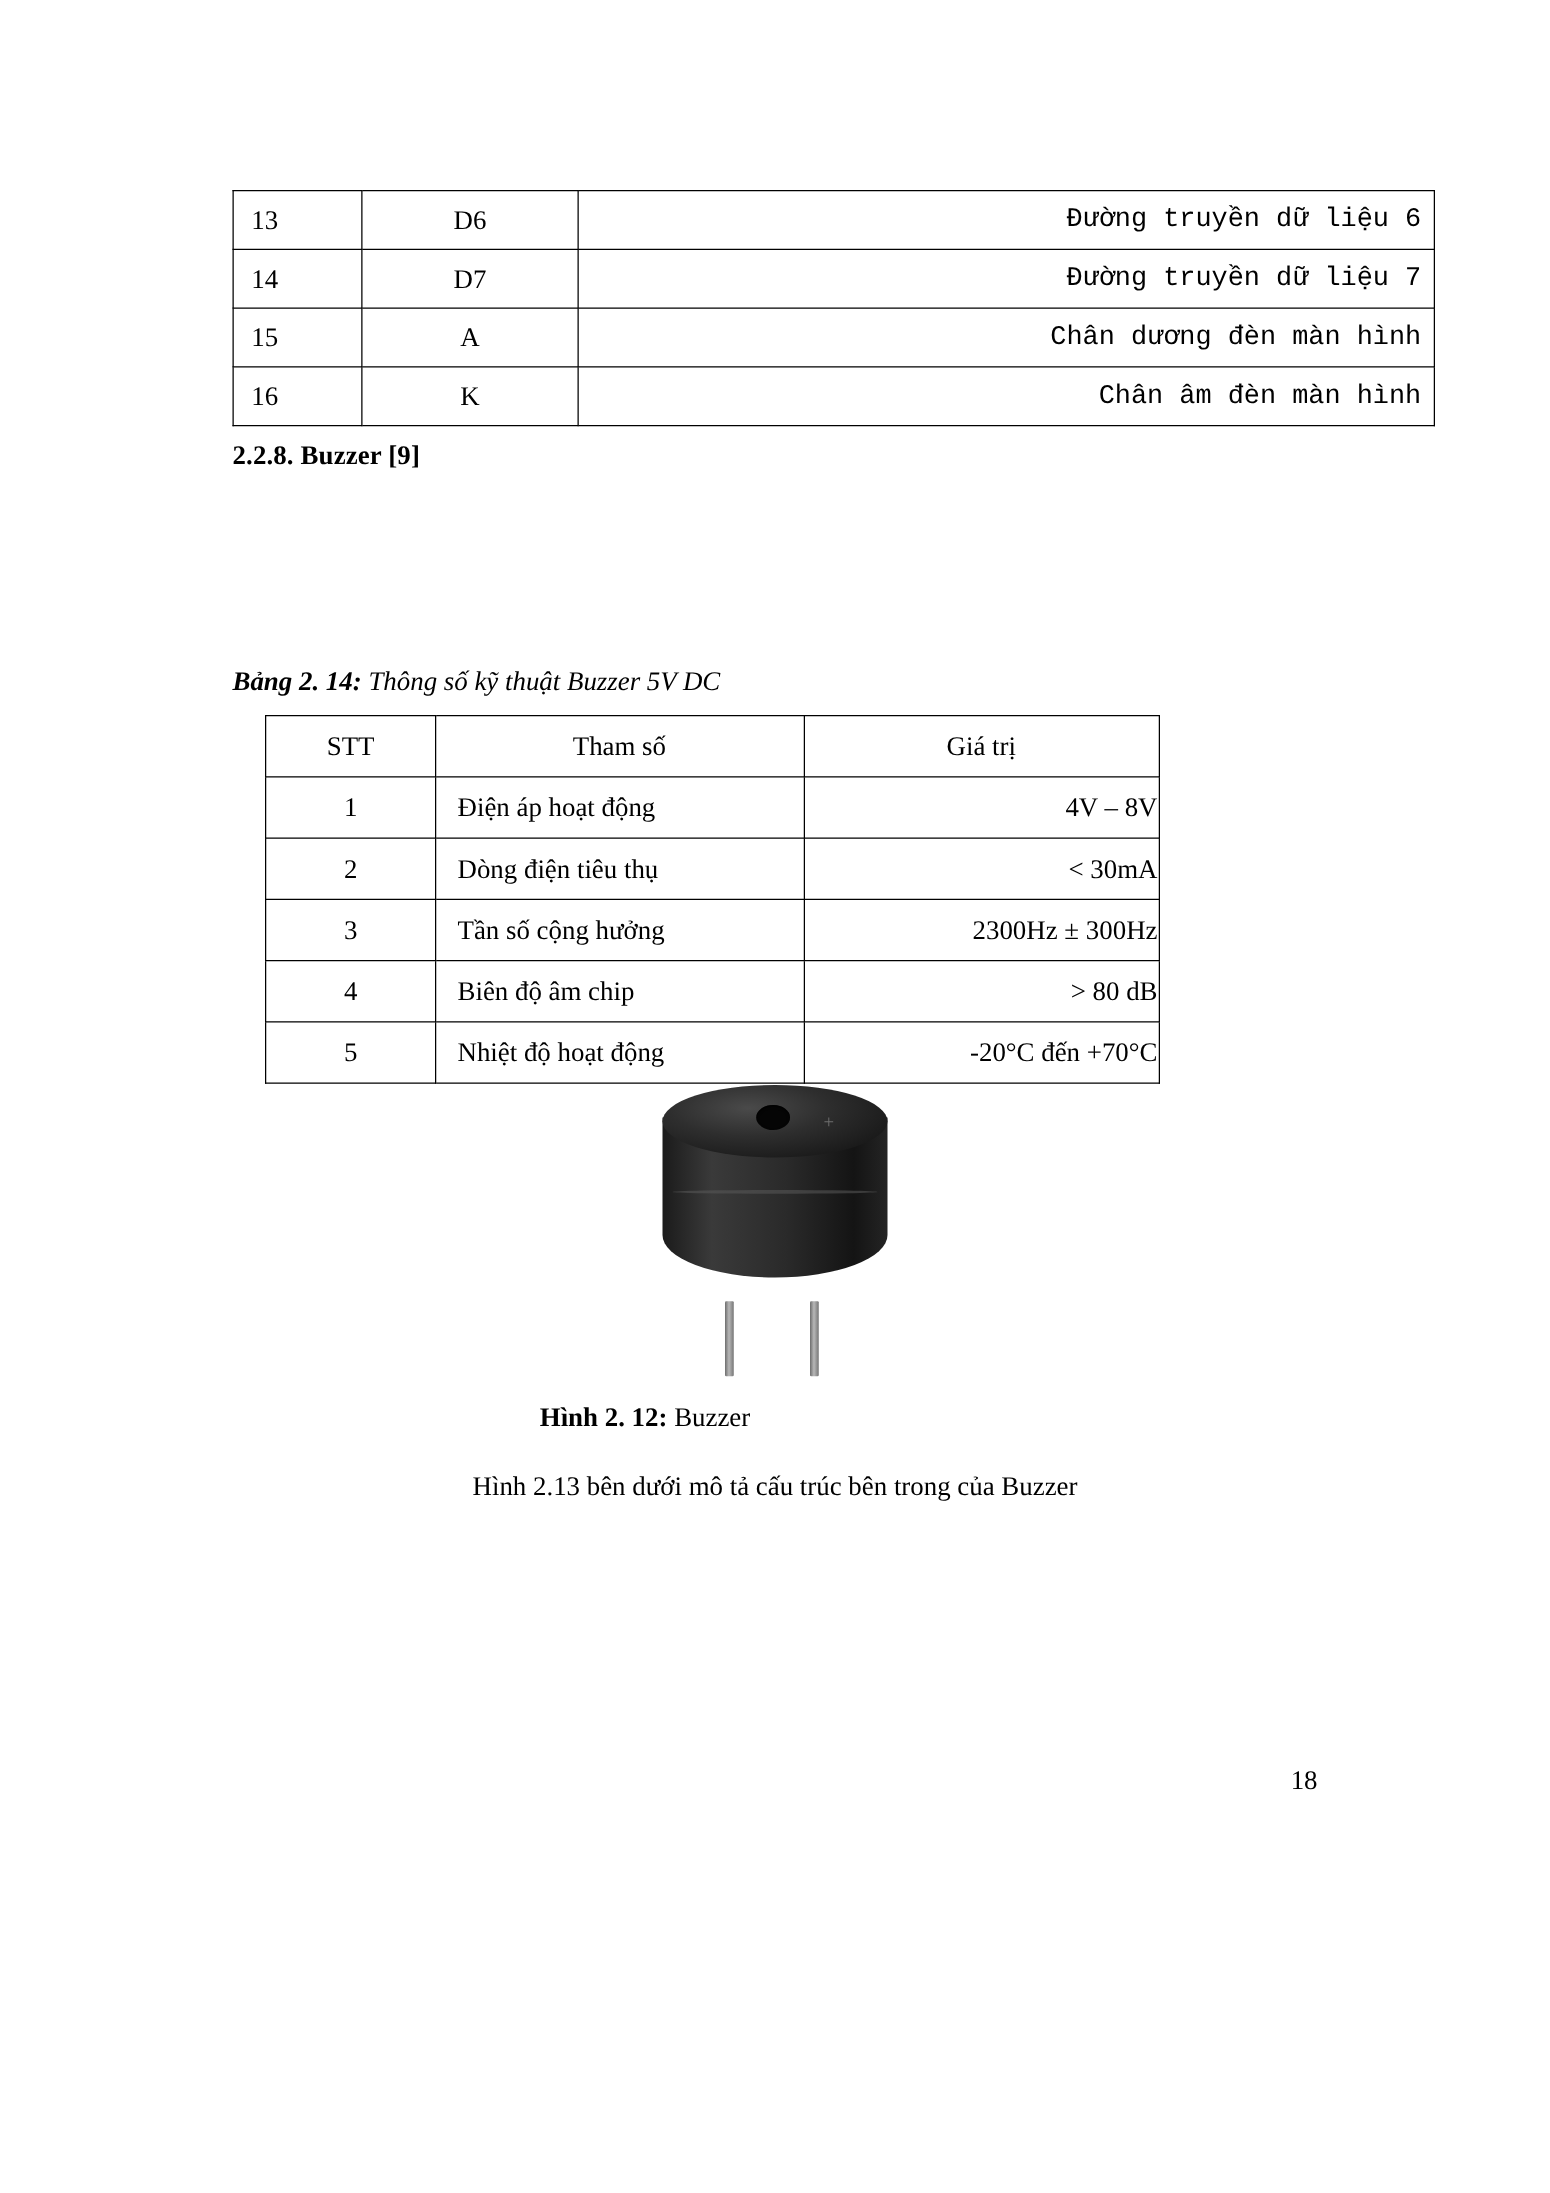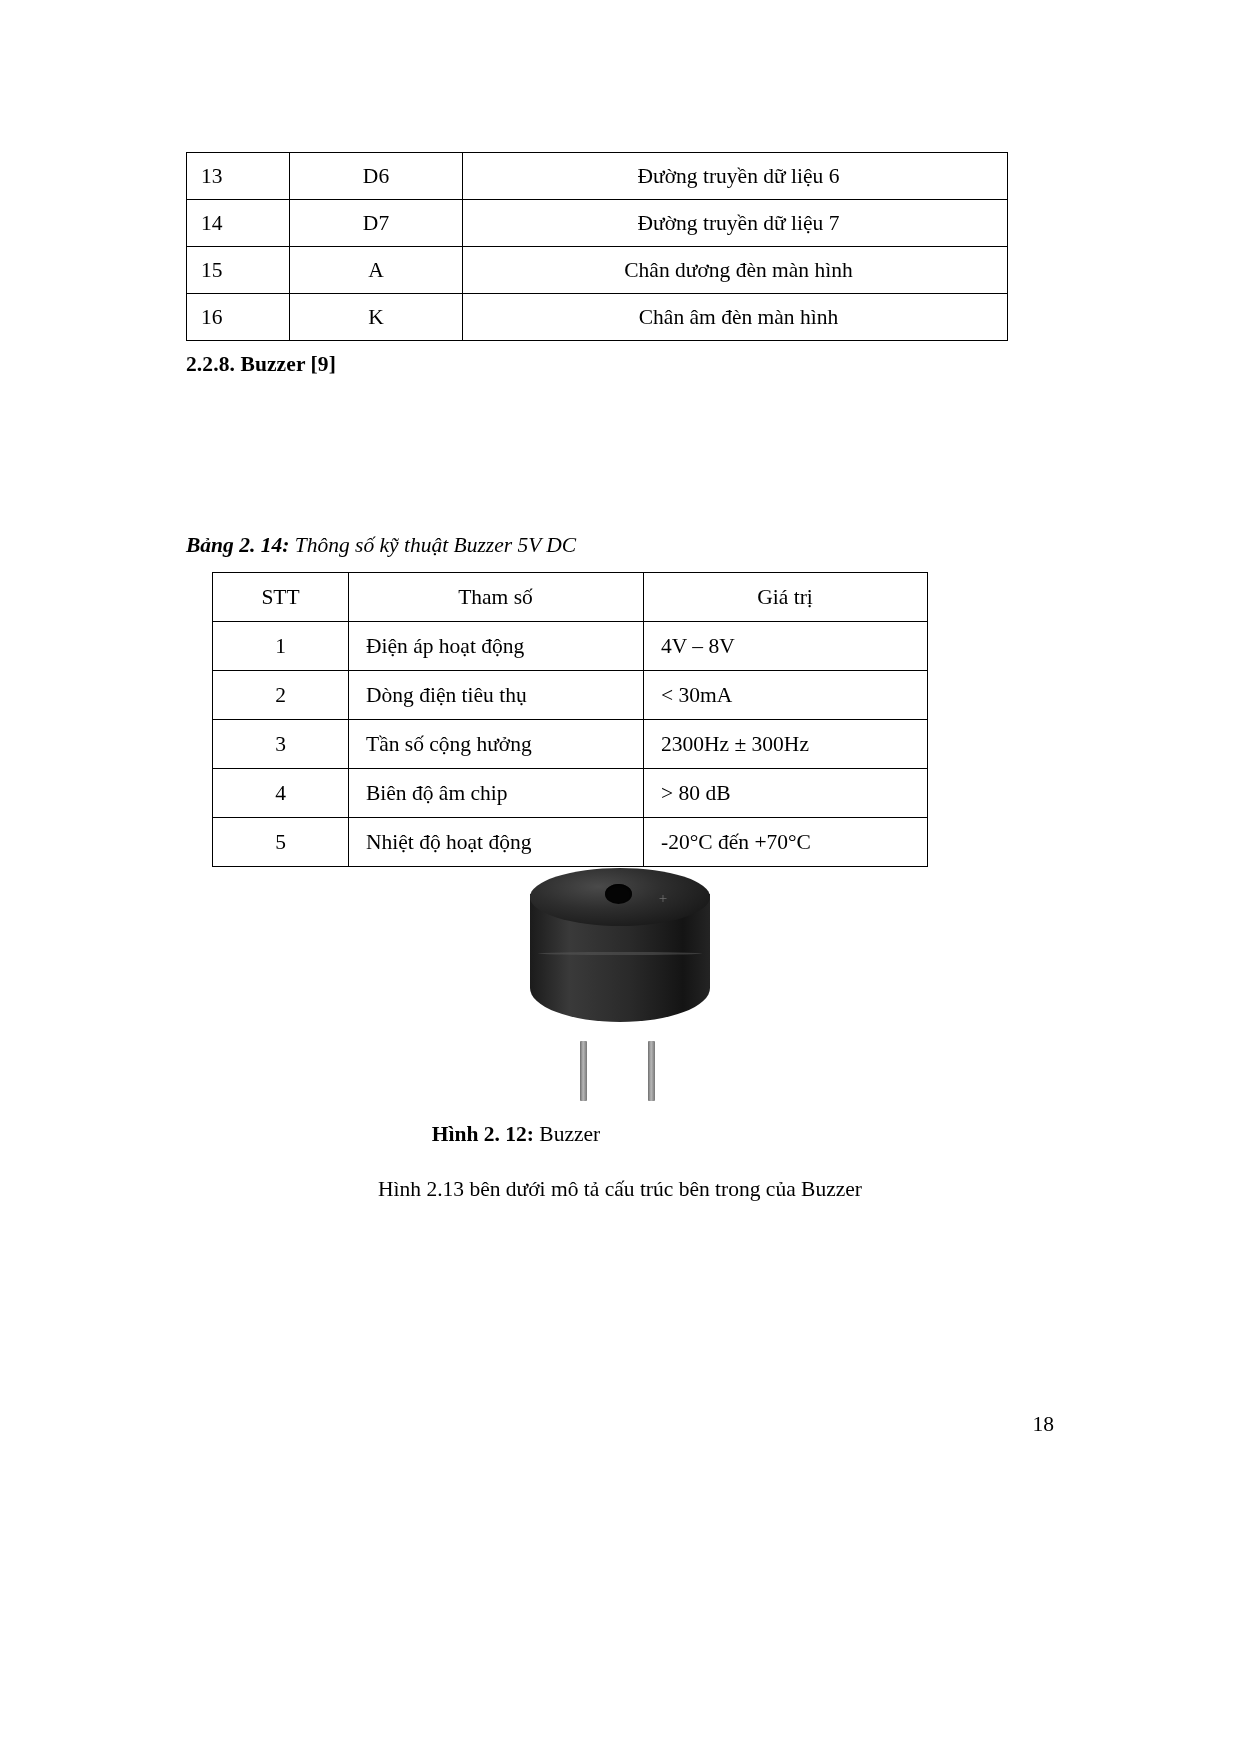--- a/index.html
+++ b/index.html
@@ -17,35 +17,35 @@
     height: 1754px;
     background: #ffffff;
     overflow: hidden;
   }
 
   
   .table-cont {
     position: absolute;
     left: 186px;
     top: 152px;
-    width: 822px;
+    width: 962px;
     border-collapse: collapse;
     table-layout: fixed;
   }
   .table-cont td {
     border: 1.6px solid #000;
     height: 46px;
     font-size: 21.5px;
     line-height: 1.25;
     padding: 0 10px;
     vertical-align: middle;
   }
   .table-cont .c-stt { width: 78px; text-align: left; padding-left: 14px; }
   .table-cont .c-pin { width: 152px; text-align: center; }
-  .table-cont .c-desc { text-align: center; padding-left: 17px; }
+  .table-cont .c-desc { text-align: right; padding-left: 17px; font-family: Liberation Mono, monospace; }
 
   
   .sec-heading {
     position: absolute;
     left: 186px;
     top: 352px;
     font-size: 21.5px;
     font-weight: bold;
     letter-spacing: 0.1px;
   }
@@ -86,21 +86,21 @@
   .table-spec td, .table-spec th {
     border: 1.6px solid #000;
     height: 46px;
     font-size: 21.5px;
     font-weight: normal;
     line-height: 1.25;
     vertical-align: middle;
   }
   .table-spec .s-stt { width: 133px; text-align: center; }
   .table-spec .s-par { width: 293px; text-align: left; padding-left: 17px; }
-  .table-spec .s-val { text-align: left; padding-left: 17px; }
+  .table-spec .s-val { text-align: right; padding-left: 17px; }
   .table-spec thead .s-par,
   .table-spec thead .s-val { text-align: center; padding-left: 0; }
 
   
   .figure-wrap {
     position: absolute;
     left: 0;
     top: 866px;
     width: 1240px;
     height: 240px;

